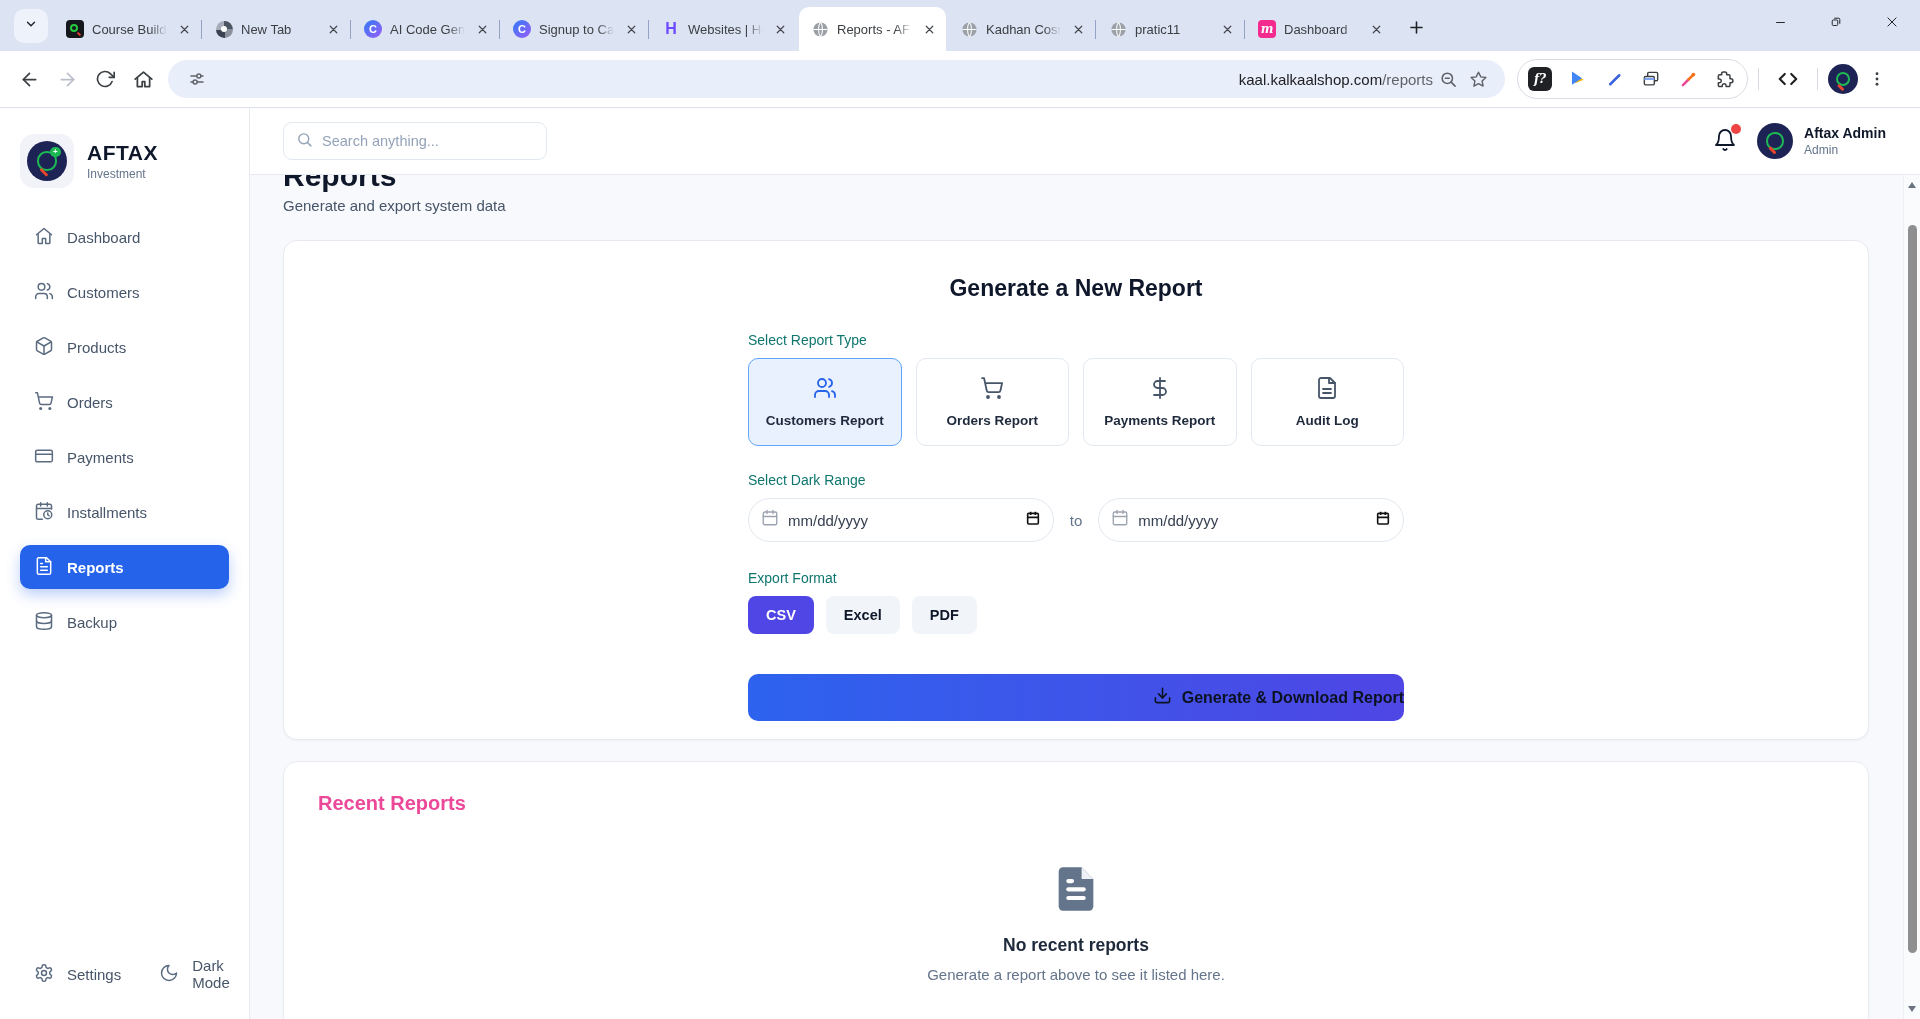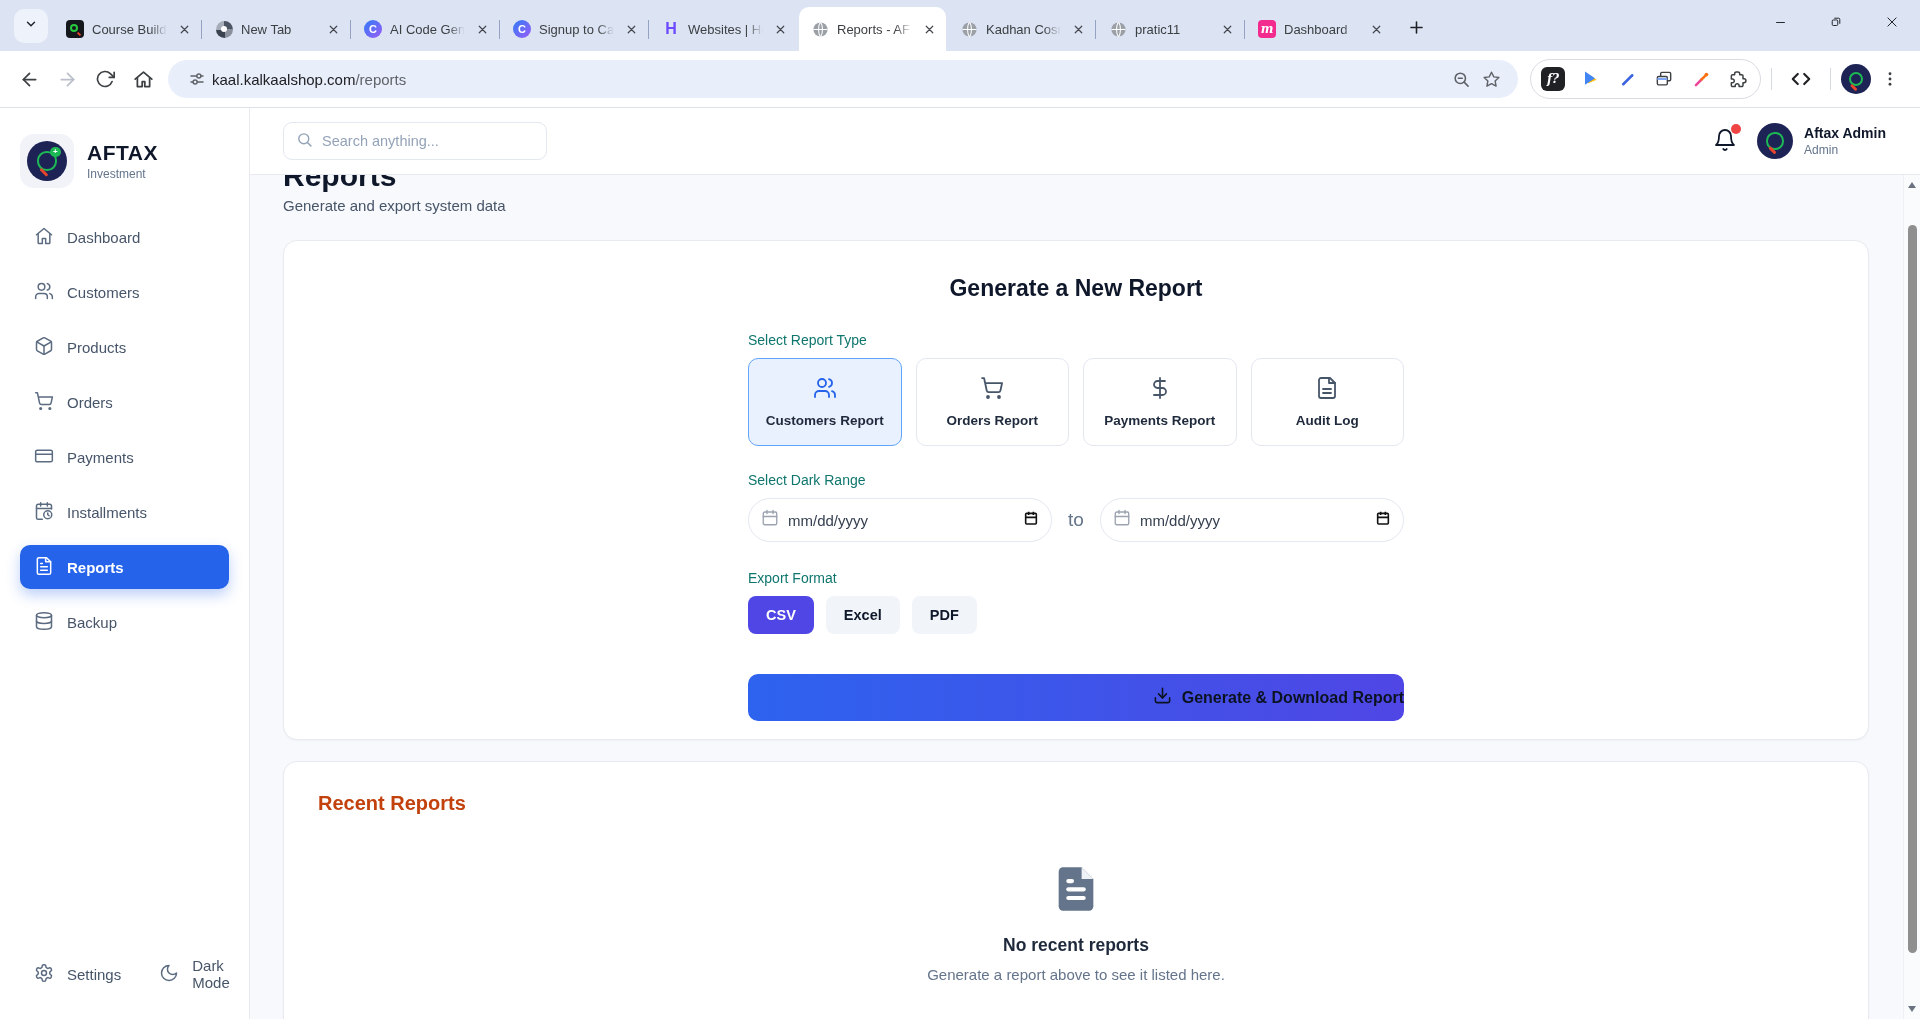--- a/index.html
+++ b/index.html
@@ -20,21 +20,21 @@
   .fav-course .tick { position:absolute; right:3px; bottom:3px; width:4px; height:2px; background:#e8452c; transform:rotate(45deg); }
   .fav-c { width:18px; height:18px; border-radius:50%; background:linear-gradient(135deg,#2e7cf6,#9b5cf7); color:#fff; font-size:11px; font-weight:bold; display:flex; align-items:center; justify-content:center; }
   .fav-newtab { width:17px; height:17px; border-radius:50%; background:conic-gradient(#4b5563 0 90deg,#8a919c 0 180deg,#3b4250 0 270deg,#a6adb8 0); position:relative; }
   .fav-newtab::after { content:""; position:absolute; left:5.5px; top:5.5px; width:6px; height:6px; border-radius:50%; background:#fff; }
   .fav-h { color:#6d4aff; font-weight:bold; font-size:16px; }
   .fav-m { width:18px; height:18px; border-radius:4px; background:#f32b8f; color:#fff; display:flex; align-items:center; justify-content:center; font-family:"DejaVu Serif", serif; font-style:italic; font-weight:bold; font-size:12px; }
   .newtab-plus { width:30px; height:30px; margin:0 0 9px 8px; display:flex; align-items:center; justify-content:center; color:#1f2328; }
   .win-controls { position:absolute; right:0; top:0; height:44px; display:flex; }
   .win-btn { width:56px; height:44px; display:flex; align-items:center; justify-content:center; color:#1f2328; }
 
-  .toolbar { height:57px; background:#fff; display:flex; align-items:center; padding:0 11px 0 10px; border-bottom:1px solid #dde1ea; }
+  .toolbar { height:57px; background:#fff; display:flex; align-items:center; padding:0 24px 0 10px; border-bottom:1px solid #dde1ea;text-align:right; }
   .nav-btn { width:38px; height:38px; display:flex; align-items:center; justify-content:center; color:#3c4043; flex:0 0 auto; }
   .nav-btn.disabled { color:#b9bec9; }
   .addressbar { flex:1; height:38px; background:#e9eefb; border-radius:19px; margin:0 12px 0 6px; display:flex; align-items:center; padding:0 12px 0 14px; min-width:0; }
   .addressbar .url { flex:1; font-size:15px; color:#202124; white-space:nowrap; overflow:hidden; }
   .addressbar .url .path { color:#5f6368; }
   .ab-icon { width:30px; height:30px; display:flex; align-items:center; justify-content:center; color:#5f6368; flex:0 0 auto; }
   .ext-pill { height:40px; border:1px solid #d9dce3; border-radius:20px; display:flex; align-items:center; padding:0 10px; gap:13px; background:#fff; flex:0 0 auto; }
   .ext-icon { width:24px; height:24px; display:flex; align-items:center; justify-content:center; }
   .fq-icon { width:24px; height:24px; border-radius:6px; background:#202124; color:#fff; font-family:"DejaVu Serif",serif; font-style:italic; font-weight:bold; font-size:12px; display:flex; align-items:center; justify-content:center; }
   .tb-sep { width:1px; height:22px; background:#d5d9e0; margin:0 10px; flex:0 0 auto; }
@@ -84,29 +84,29 @@
   .lbl-type { margin-top:30px; }
   .type-grid { display:grid; grid-template-columns:repeat(4,1fr); gap:14px; margin-top:10px; }
   .type-card { height:88px; border:1px solid #e2e8f0; border-radius:10px; background:#fff; display:flex; flex-direction:column; align-items:center; justify-content:center; gap:9px; color:#475569; }
   .type-card .t-label { font-size:13.5px; font-weight:600; color:#1e293b; }
   .type-card.selected { border:1.5px solid #60a5fa; background:#eaf1fe; color:#2563eb; }
   .lbl-date { margin-top:26px; }
   .date-row { display:flex; align-items:center; gap:16px; margin-top:10px; }
   .date-input { width:306px; height:44px; border:1px solid #e2e8f0; border-radius:22px; display:flex; align-items:center; padding:0 12px; gap:9px; background:#fff; }
   .date-input input { border:none; outline:none; flex:1; font-size:15px; color:#374151; font-family:"Liberation Sans",sans-serif; background:transparent; }
   .date-input input::placeholder { color:#374151; }
-  .to-label { font-size:19px; color:#64748b; }
+  .to-label { font-size:15px; color:#64748b; }
   .lbl-format { margin-top:28px; }
   .format-row { display:flex; gap:12px; margin-top:10px; }
   .fmt-btn { height:38px; padding:0 18px; border-radius:8px; background:#f1f5f9; border:none; font-size:14.5px; font-weight:600; color:#0f172a; font-family:"Liberation Sans",sans-serif; }
   .fmt-btn.selected { background:#4f46e5; color:#fff; }
   .submit-btn { width:100%; height:47px; margin-top:40px; border:none; border-radius:10px; background:linear-gradient(90deg,#2d63ee,#4f46e5); display:flex; align-items:center; justify-content:flex-end; gap:10px; font-size:16px; font-weight:bold; color:#0b1220; font-family:"Liberation Sans",sans-serif; }
 
   .recent-card { margin-top:21px; height:400px; padding:30px 34px; }
-  .recent-heading { font-size:20px; font-weight:bold; color:#c2410c; }
+  .recent-heading { font-size:20px; font-weight:bold; color:#ec4899; }
   .empty-state { display:flex; flex-direction:column; align-items:center; margin-top:48px; }
   .empty-title { font-size:17.5px; font-weight:bold; color:#1e293b; margin-top:16px; }
   .empty-sub { font-size:15px; color:#64748b; margin-top:10px; }
 
   
   .scrollbar { position:absolute; right:0; top:0; bottom:0; width:17px; background:#fafbfd; border-left:1px solid #eef0f3; }
   .sb-arrow { position:absolute; left:4px; width:0; height:0; border-left:4.5px solid transparent; border-right:4.5px solid transparent; }
   .sb-up { top:7px; border-bottom:6px solid #6b7280; }
   .sb-down { bottom:7px; border-top:6px solid #6b7280; }
   .sb-thumb { position:absolute; left:4px; top:50px; width:9px; height:728px; border-radius:5px; background:#8f8f8f; }

